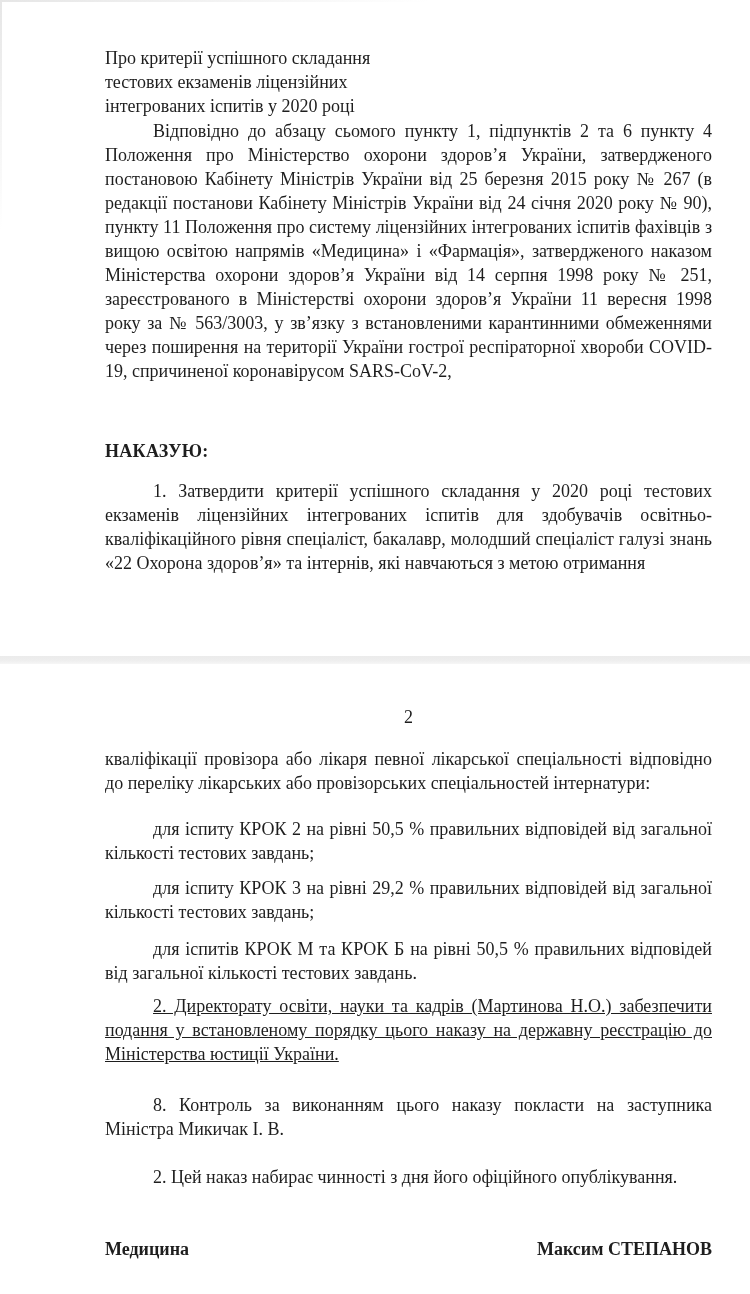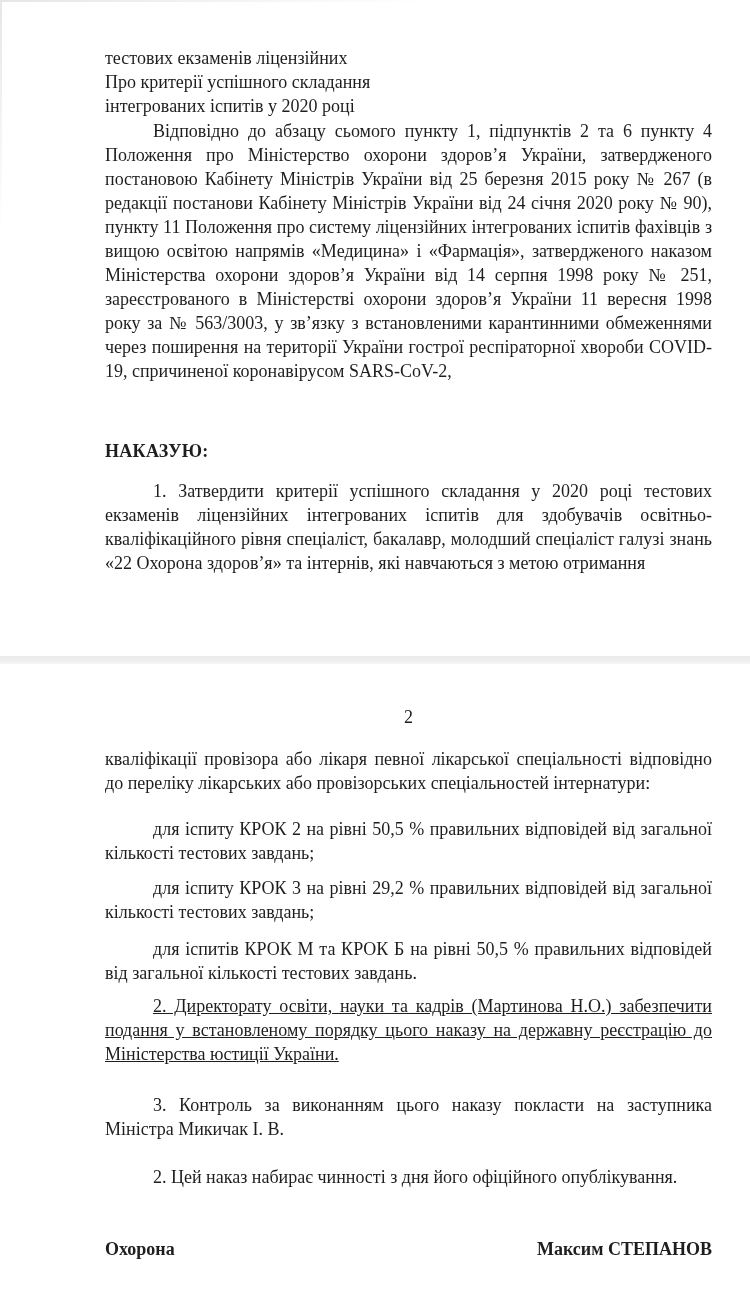--- a/index.html
+++ b/index.html
@@ -100,22 +100,22 @@
 </style>
 </head>
 <body>
 
 <div class="sheet">
   <div class="edge-top"></div>
   <div class="edge-left"></div>
 
   <div class="page page-1">
     <div class="subject-block">
+      <div class="subject-line">Про критерії успішного складання</div>
       <div class="subject-line">тестових екзаменів ліцензійних</div>
-      <div class="subject-line">Про критерії успішного складання</div>
       <div class="subject-line">інтегрованих іспитів у 2020 році</div>
     </div>
 
     <p class="preamble">Відповідно до абзацу сьомого пункту 1, підпунктів 2 та 6 пункту 4 Положення про Міністерство охорони здоров’я України, затвердженого постановою Кабінету Міністрів України від 25 березня 2015 року № 267 (в редакції постанови Кабінету Міністрів України від 24 січня 2020 року № 90), пункту 11 Положення про систему ліцензійних інтегрованих іспитів фахівців з вищою освітою напрямів «Медицина» і «Фармація», затвердженого наказом Міністерства охорони здоров’я України від 14 серпня 1998 року № 251, зареєстрованого в Міністерстві охорони здоров’я України 11 вересня 1998 року за № 563/3003, у зв’язку з встановленими карантинними обмеженнями через поширення на території України гострої респіраторної хвороби COVID-19, спричиненої коронавірусом SARS-CoV-2,</p>
 
     <p class="order-heading">НАКАЗУЮ:</p>
 
     <p class="order-item-1">1. Затвердити критерії успішного складання у 2020 році тестових екзаменів ліцензійних інтегрованих іспитів для здобувачів освітньо-кваліфікаційного рівня спеціаліст, бакалавр, молодший спеціаліст галузі знань «22 Охорона здоров’я» та інтернів, які навчаються з метою отримання</p>
   </div>
 
@@ -127,22 +127,22 @@
     <p class="continuation">кваліфікації провізора або лікаря певної лікарської спеціальності відповідно до переліку лікарських або провізорських спеціальностей інтернатури:</p>
 
     <p class="criterion criterion-krok-2">для іспиту КРОК 2 на рівні 50,5 % правильних відповідей від загальної кількості тестових завдань;</p>
 
     <p class="criterion criterion-krok-3">для іспиту КРОК 3 на рівні 29,2 % правильних відповідей від загальної кількості тестових завдань;</p>
 
     <p class="criterion criterion-krok-mb">для іспитів КРОК М та КРОК Б на рівні 50,5 % правильних відповідей від загальної кількості тестових завдань.</p>
 
     <p class="order-item-2">2. Директорату освіти, науки та кадрів (Мартинова Н.О.) забезпечити подання у встановленому порядку цього наказу на державну реєстрацію до Міністерства юстиції України.</p>
 
-    <p class="order-item-3">3. Контроль за виконанням цього наказу покласти на заступника Міністра Микичак І. В.</p>
+    <p class="order-item-3">8. Контроль за виконанням цього наказу покласти на заступника Міністра Микичак І. В.</p>
 
     <p class="order-item-4">2. Цей наказ набирає чинності з дня його офіційного опублікування.</p>
 
     <div class="signature-row">
-      <span>Охорона</span>
+      <span>Медицина</span>
       <span>Максим СТЕПАНОВ</span>
     </div>
   </div>
 </div>
 
 </body></html>

